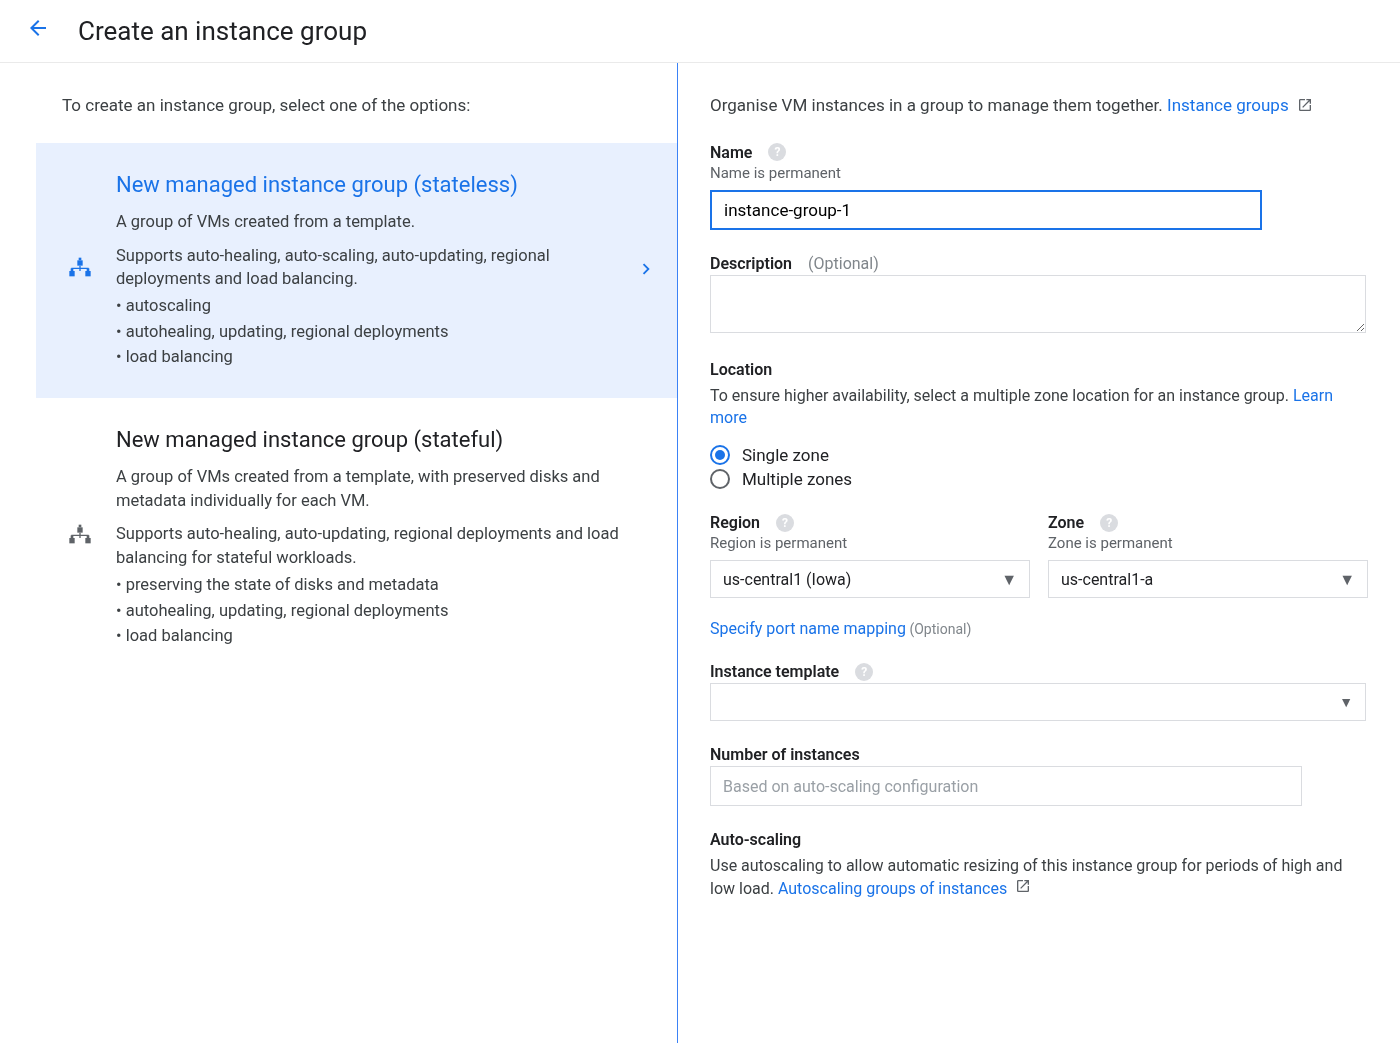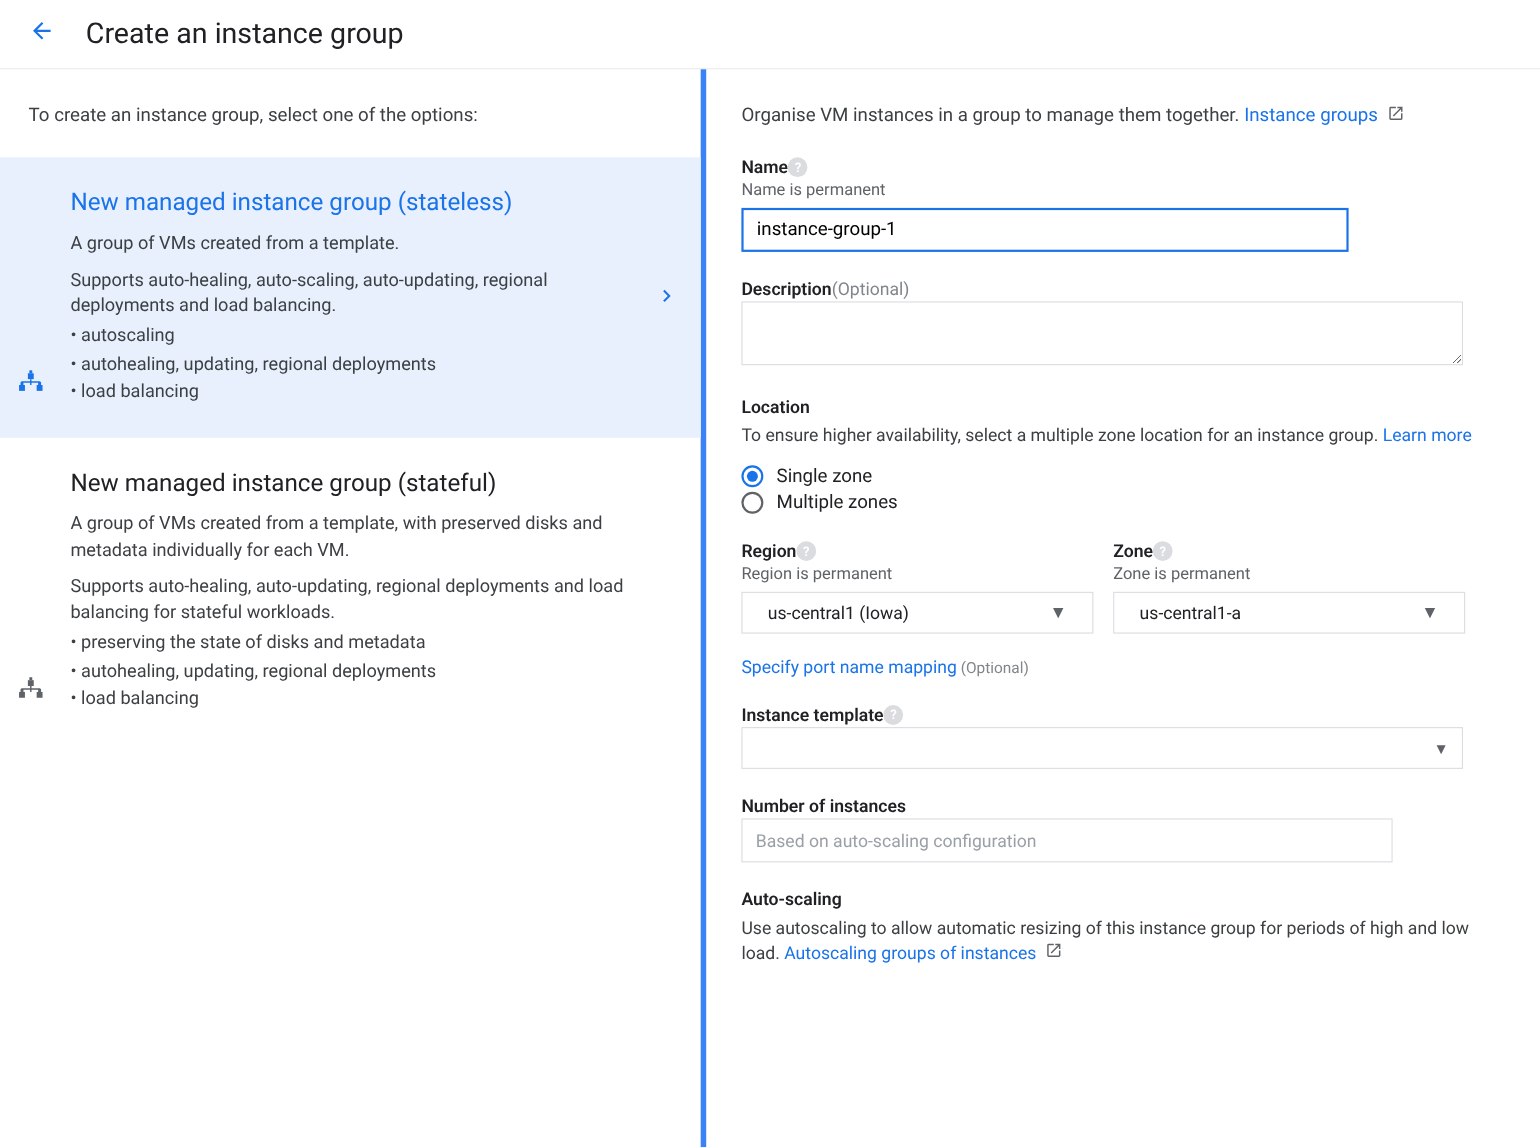--- a/index.html
+++ b/index.html
@@ -25,32 +25,33 @@
   .page-title {
     font-size: 26px;
     font-weight: 400;
     color: #202124;
   }
   .content {
     display: flex;
   }
   .left-panel {
     width: 642px;
-    border-right: 5px solid #3b82f6;
+    border-right: 1px solid #3b82f6;
     min-height: 980px;
+    margin-left: 36px;
   }
   .intro-text {
     padding: 32px 26px 28px 26px;
     font-size: 17px;
     color: #3c4043;
   }
   .option-card {
-    padding: 28px 20px 28px 12px;
-    display: flex;
-    align-items: flex-end;
+    padding: 28px 20px 28px 28px;
+    display: flex;
+    align-items: center;
     gap: 20px;
     cursor: pointer;
   }
   .option-card.selected {
     background: #e8f0fe;
   }
   .card-icon {
     flex-shrink: 0;
     margin-top: 4px;
   }
@@ -108,22 +109,22 @@
     margin-left: 4px;
   }
   .form-group {
     margin-bottom: 24px;
   }
   .field-label {
     font-size: 16px;
     font-weight: 600;
     color: #202124;
     display: flex;
-    align-items: flex-end;
-    gap: 0;
+    align-items: center;
+    gap: 16px;
     margin-bottom: 2px;
   }
   .field-hint {
     font-size: 15px;
     color: #5f6368;
     margin-bottom: 8px;
   }
   .help-icon {
     display: inline-flex;
     align-items: center;
@@ -206,21 +207,21 @@
     display: flex;
     gap: 18px;
     margin-bottom: 21px;
   }
   .col {
     width: 320px;
   }
   .select-input {
     width: 100%;
     height: 38px;
-    padding: 6px 23px;
+    padding: 6px 12px;
     font-size: 16px;
     border: 1px solid #dadce0;
     background: #fff;
     display: flex;
     align-items: center;
     justify-content: space-between;
     cursor: pointer;
   }
   .select-full {
     width: 656px;

